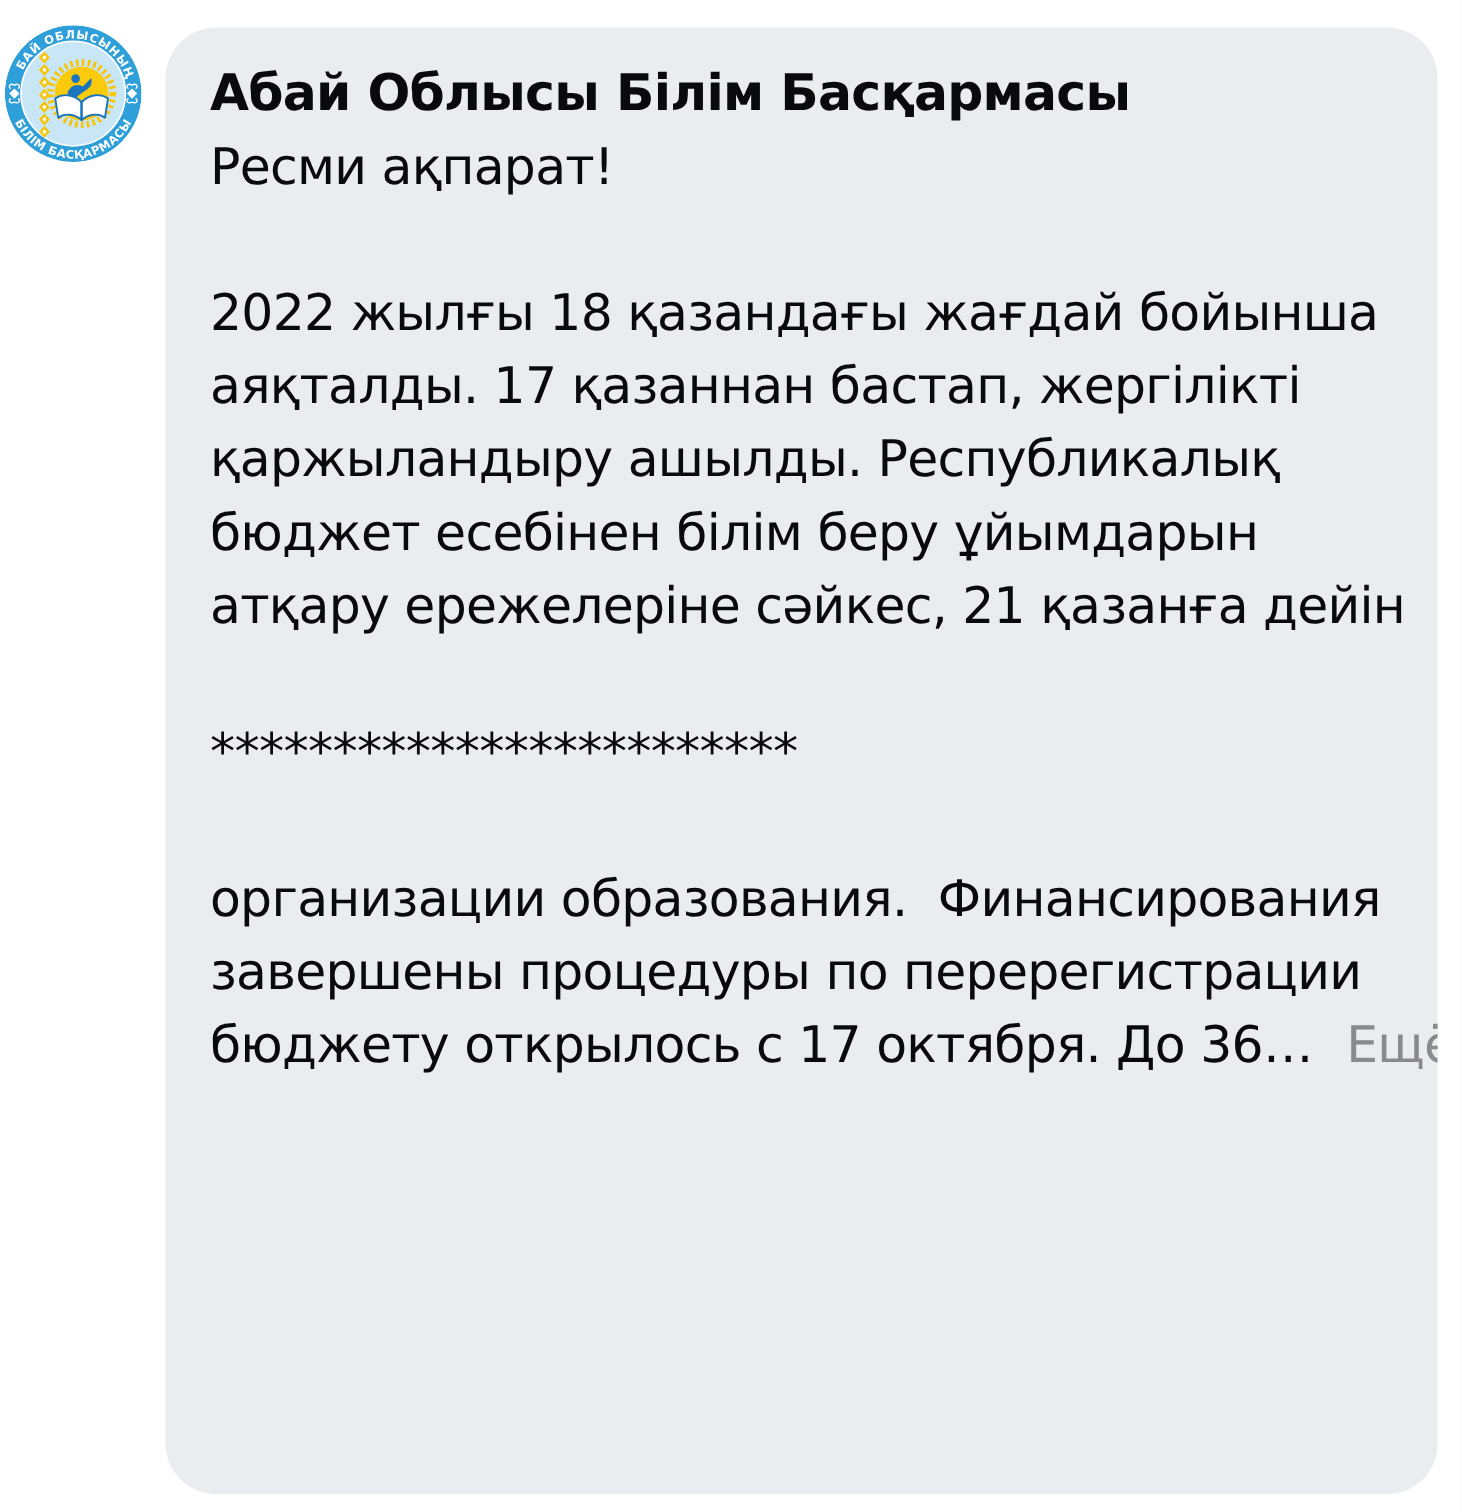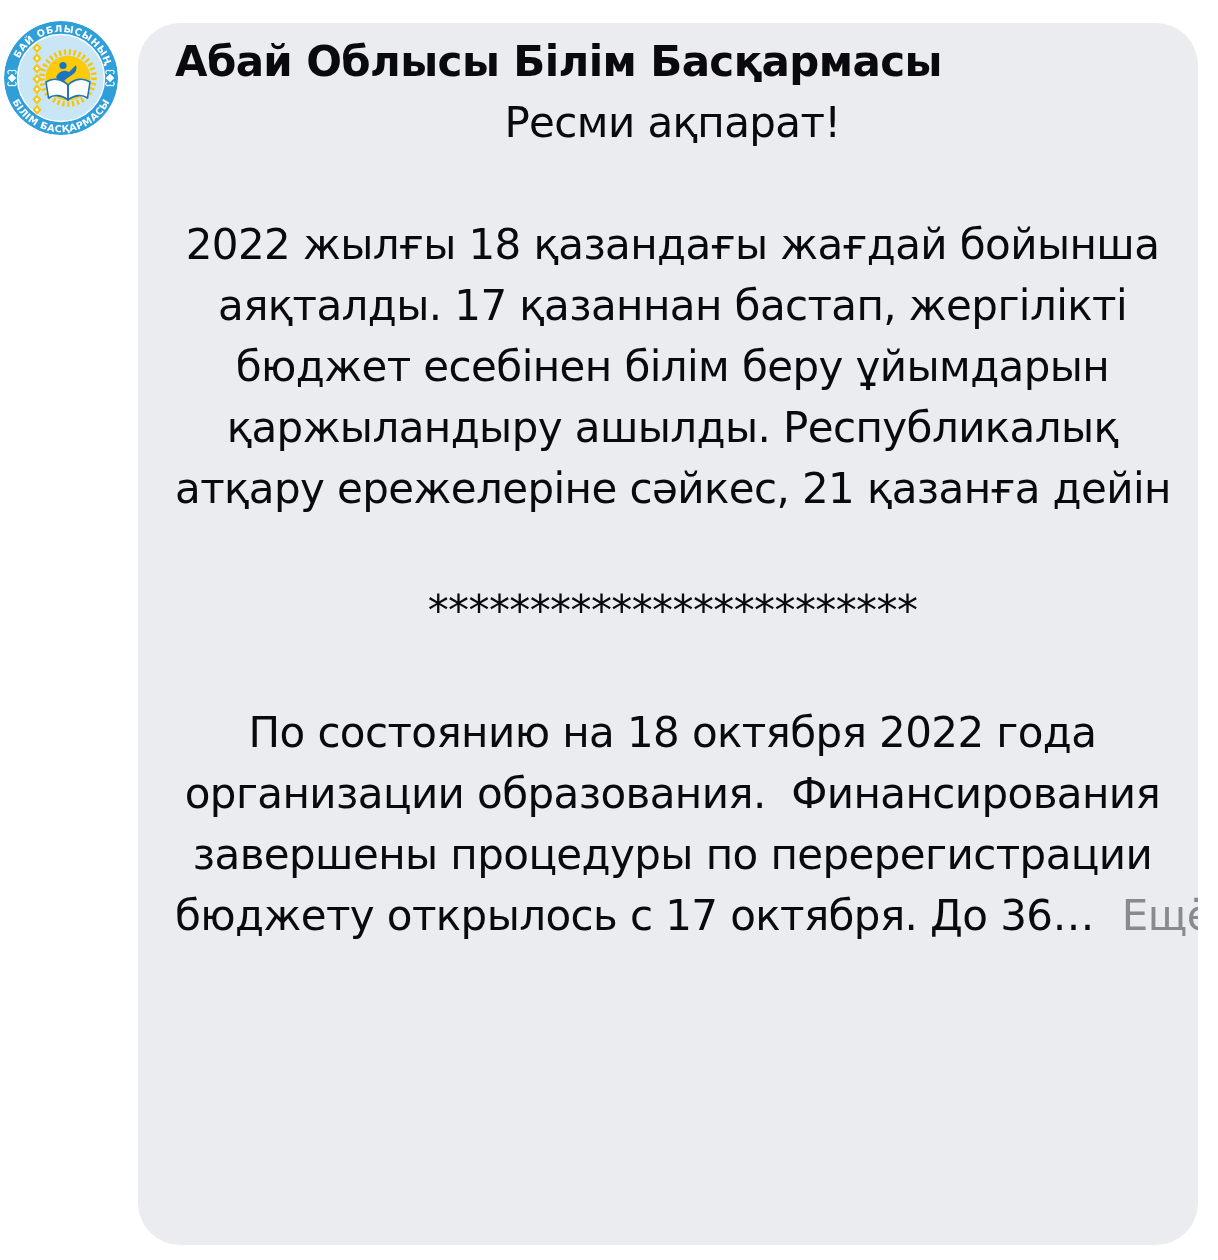--- a/index.html
+++ b/index.html
@@ -17,29 +17,29 @@
     overflow: hidden;
   }
   .avatar svg { display: block; width: 114px; height: 114px; }
 
   .bubble {
     position: absolute; left: 138px; top: 23px;
     width: 1060px; height: 1222px;
     background: #EBECEF;
     border-radius: 42px;
     box-sizing: border-box;
-    padding: 8px 28px 0 37px;
+    padding: 24px 28px 0 37px;
     overflow: hidden;
     color: #0a0a0c;
     font-size: 42px;
     line-height: 61px;
     letter-spacing: -0.6px;
   }
   .sender { font-weight: bold; white-space: pre; }
-  .line, .tline { white-space: pre; text-align: center; }
+  .line, .tline { white-space: pre; }
   .spacer { height: 61px; }
   .more { color: #8A8A8E; margin-left: 28px; }
 </style>
 </head>
 <body>
 
 <div class="screen">
 
   <div class="avatar">
     <svg viewBox="0 0 114 114" xmlns="http://www.w3.org/2000/svg">
@@ -91,28 +91,27 @@
     </svg>
   </div>
 
   <div class="bubble">
     <div class="sender">Абай Облысы Білім Басқармасы</div>
     <div class="line">Ресми ақпарат!</div>
     <div class="spacer"></div>
     <div>
         <div class="tline">2022 жылғы 18 қазандағы жағдай бойынша</div>
         <div class="tline">аяқталды. 17 қазаннан бастап, жергілікті</div>
+        <div class="tline">қаржыландыру ашылды. Республикалық</div>
         <div class="tline">бюджет есебінен білім беру ұйымдарын</div>
-        <div class="tline">қаржыландыру ашылды. Республикалық</div>
         <div class="tline">атқару ережелеріне сәйкес, 21 қазанға дейін</div>
       </div>
     <div class="spacer"></div>
     <div class="line">************************</div>
     <div class="spacer"></div>
     <div>
-        <div class="tline">По состоянию на 18 октября 2022 года</div>
         <div class="tline">организации образования.  Финансирования</div>
         <div class="tline">завершены процедуры по перерегистрации</div>
       </div>
     <div class="line"><span>бюджету открылось с 17 октября. До 36…</span><span class="more">Ещё</span></div>
   </div>
 
 </div>
 
 </body></html>

